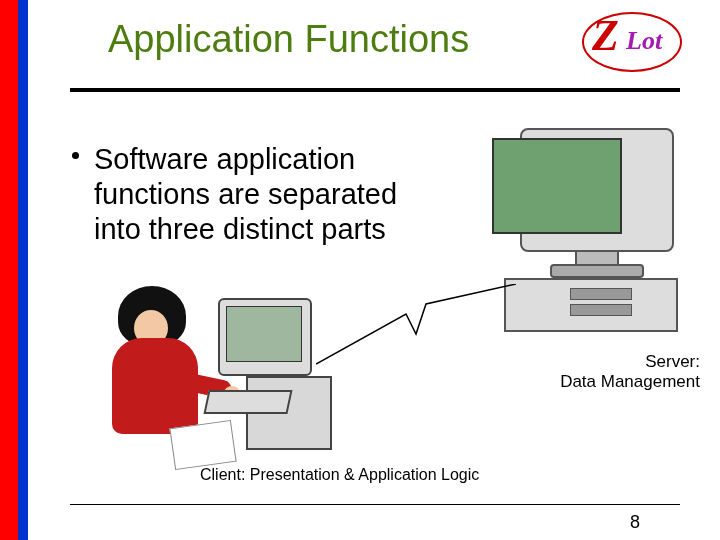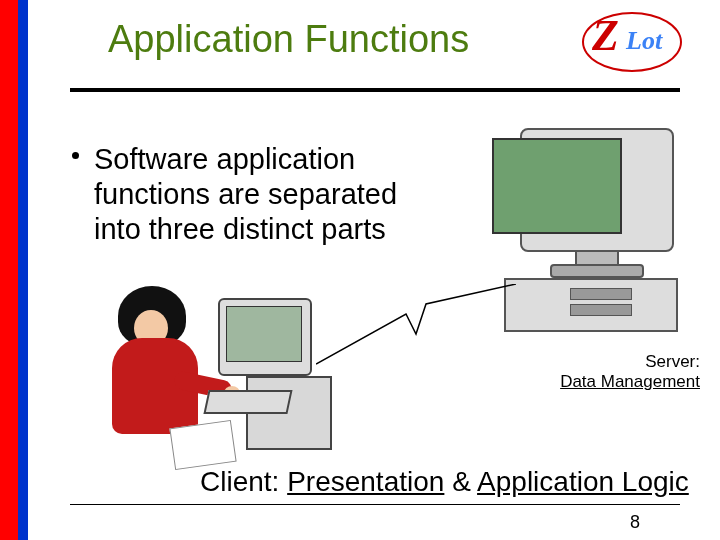--- a/index.html
+++ b/index.html
@@ -4,27 +4,27 @@
 <style>
 html,body{margin:0;padding:0}
 body{width:720px;height:540px;background:#fff;font-family:Arial,Helvetica,sans-serif;position:relative;overflow:hidden}
 .side-red{position:absolute;left:0;top:0;width:18px;height:540px;background:#ff0000}
 .side-blue{position:absolute;left:18px;top:0;width:10px;height:540px;background:#0033cc}
 .title{position:absolute;left:108px;top:18px;font-size:38px;color:#4d7c0f}
 .hr-top{position:absolute;left:70px;top:88px;width:610px;height:4px;background:#000}
 .logo{position:absolute;left:582px;top:12px;width:108px;height:58px}
 .logo-oval{position:absolute;left:0;top:0;width:96px;height:56px;border-radius:50%;background:#fff;border:2px solid #c00}
 .logo-z{position:absolute;left:10px;top:-2px;font-size:44px;font-weight:900;font-style:italic;color:#c00;font-family:Georgia,serif;letter-spacing:-2px}
-.logo-lot{position:absolute;left:44px;top:14px;font-size:26px;font-weight:900;font-style:italic;color:#3b82f6;font-family:Georgia,serif}
+.logo-lot{position:absolute;left:44px;top:14px;font-size:26px;font-weight:900;font-style:italic;color:#a21caf;font-family:Georgia,serif}
 .bullet-row{position:absolute;left:72px;top:142px;width:360px}
 .dot{position:absolute;left:0;top:10px;width:7px;height:7px;background:#000;border-radius:50%}
 .bullet-text{margin-left:22px;font-size:29px;line-height:1.2;color:#000}
 .server-label{position:absolute;left:500px;top:352px;font-size:17px;text-align:right;width:200px}
-.ul{text-decoration:underline}
-.client-label{position:absolute;left:200px;top:466px;font-size:28px}
+.ul{}
+.client-label{position:absolute;left:200px;top:466px;font-size:16px}
 .hr-bot{position:absolute;left:70px;top:504px;width:610px;height:1px;background:#000}
 .pagenum{position:absolute;left:630px;top:512px;font-size:18px;color:#000}
 
 
 .server{position:absolute;left:480px;top:128px;width:210px;height:220px}
 .srv-mon{position:absolute;left:40px;top:0;width:150px;height:120px;background:#ddd;border:2px solid #555;border-radius:8px}
 .srv-scr{position:absolute;left:12px;top:10px;width:126px;height:92px;background:#6fa06f;border:2px solid #333}
 .srv-stand{position:absolute;left:95px;top:122px;width:40px;height:14px;background:#bbb;border:2px solid #555}
 .srv-base{position:absolute;left:70px;top:136px;width:90px;height:10px;background:#aaa;border:2px solid #555;border-radius:4px}
 .srv-box{position:absolute;left:24px;top:150px;width:170px;height:50px;background:#ddd;border:2px solid #555}

